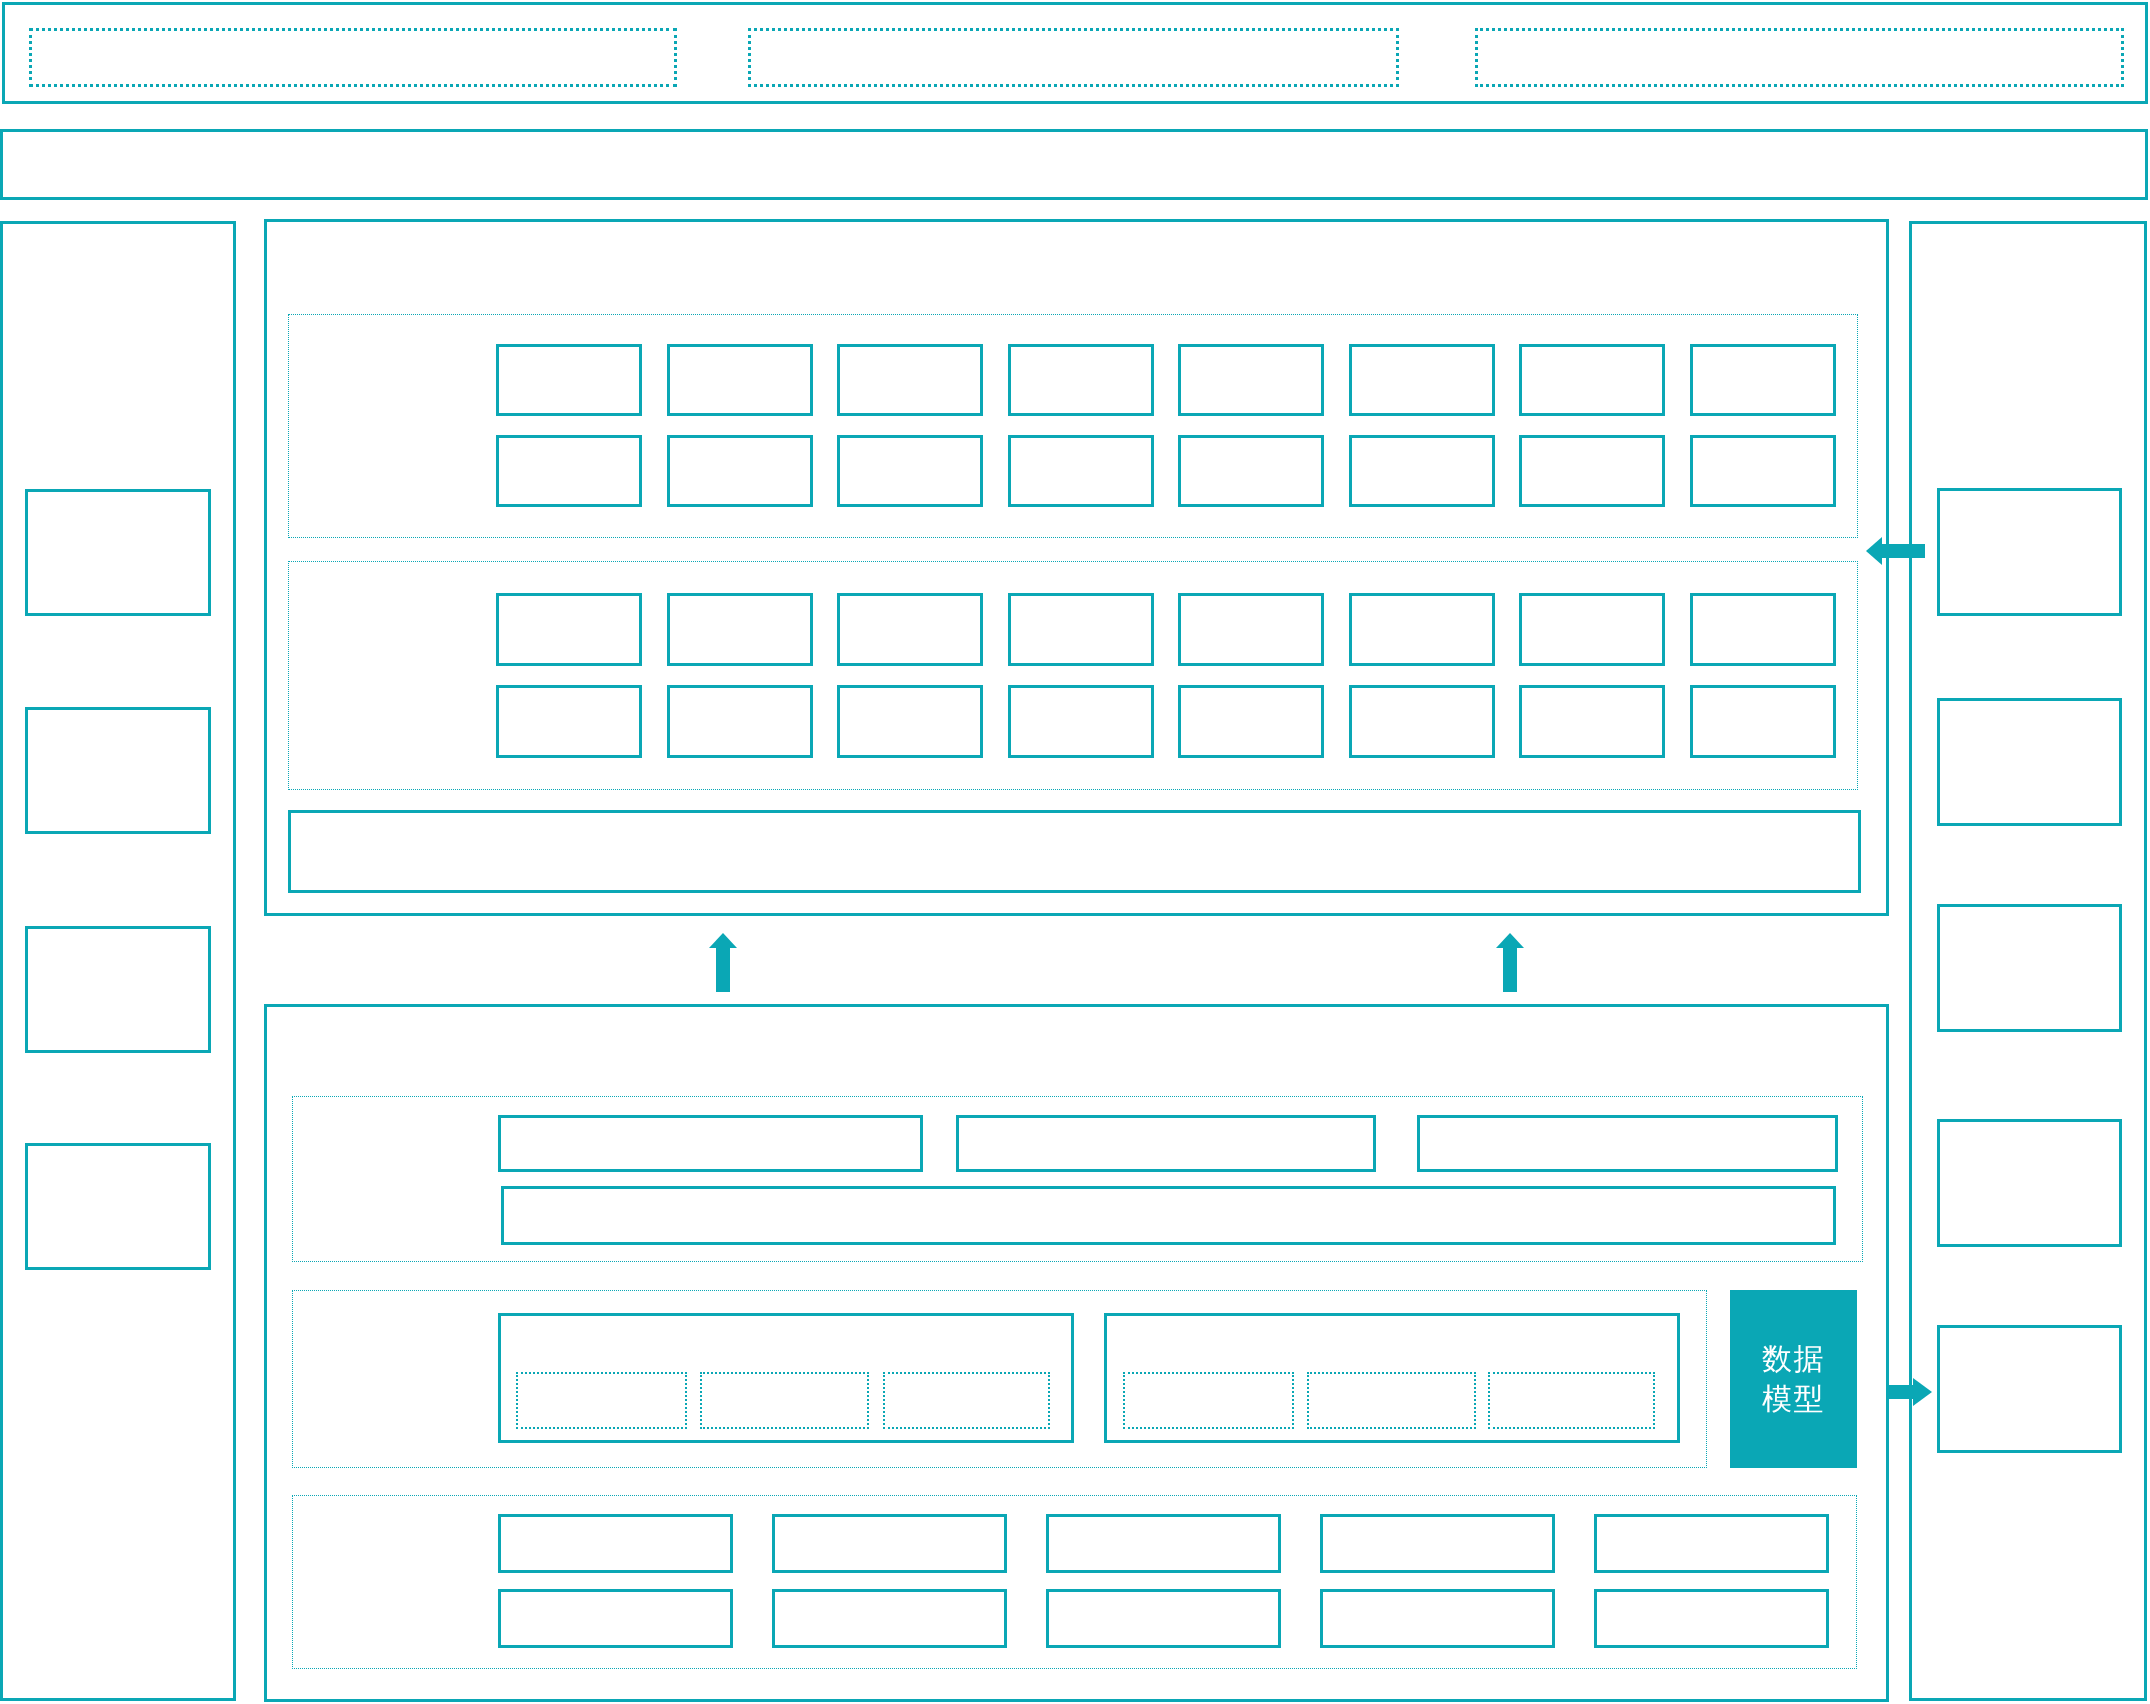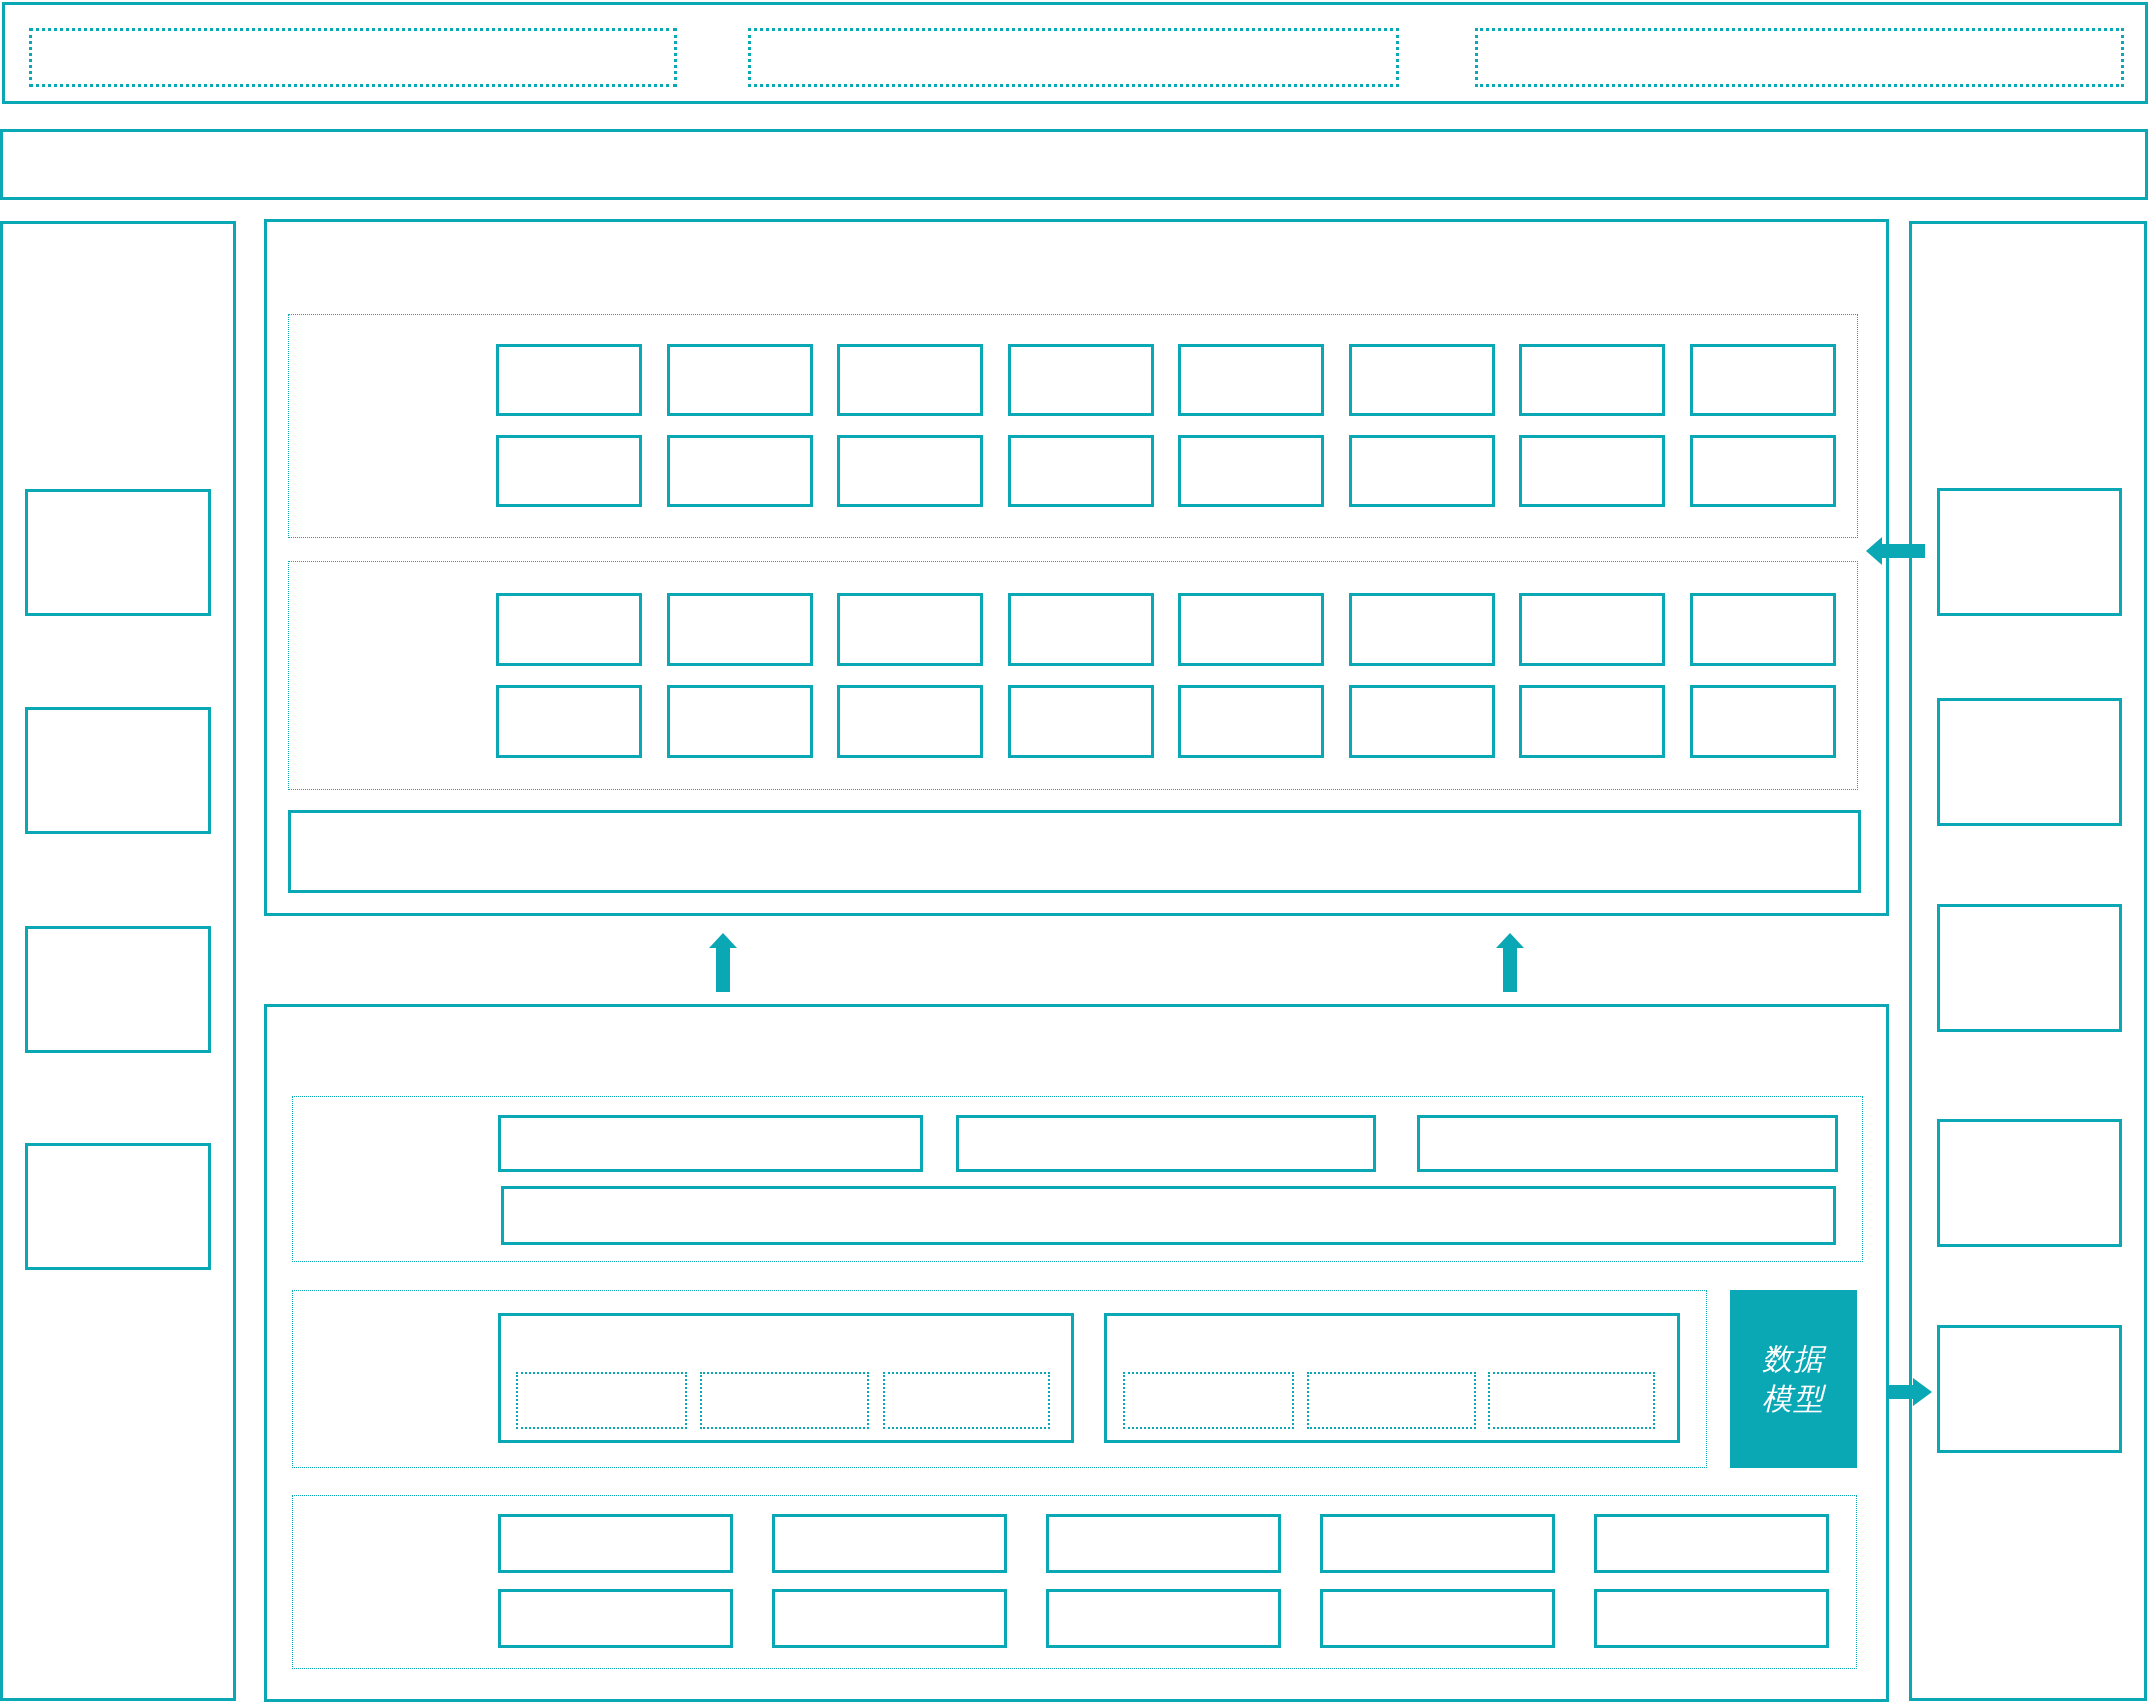--- a/index.html
+++ b/index.html
@@ -177,21 +177,21 @@
     <div class="model-slot ms-w1"></div>
     <div class="model-slot ms-w2"></div>
     <div class="model-slot ms-w3"></div>
   </div>
   <div class="model-group mg-b">
     <div class="model-slot ms-w1"></div>
     <div class="model-slot ms-w2"></div>
     <div class="model-slot ms-w3"></div>
   </div>
 
-  <div class="abs data-model" style="background: rgb(10, 167, 181); color: rgb(255, 255, 255); font-style: italic;">
+  <div class="abs data-model" style="background: rgb(10, 167, 181); color: rgb(255, 255, 255);">
     <div class="wrap">数据模型</div>
   </div>
 
   <div class="abs dotted2 region5"></div>
   <div class="grid5">
     <div class="cell"></div>
   <div class="cell"></div>
       <div class="cell"></div>
       <div class="cell"></div>
       <div class="cell"></div>

